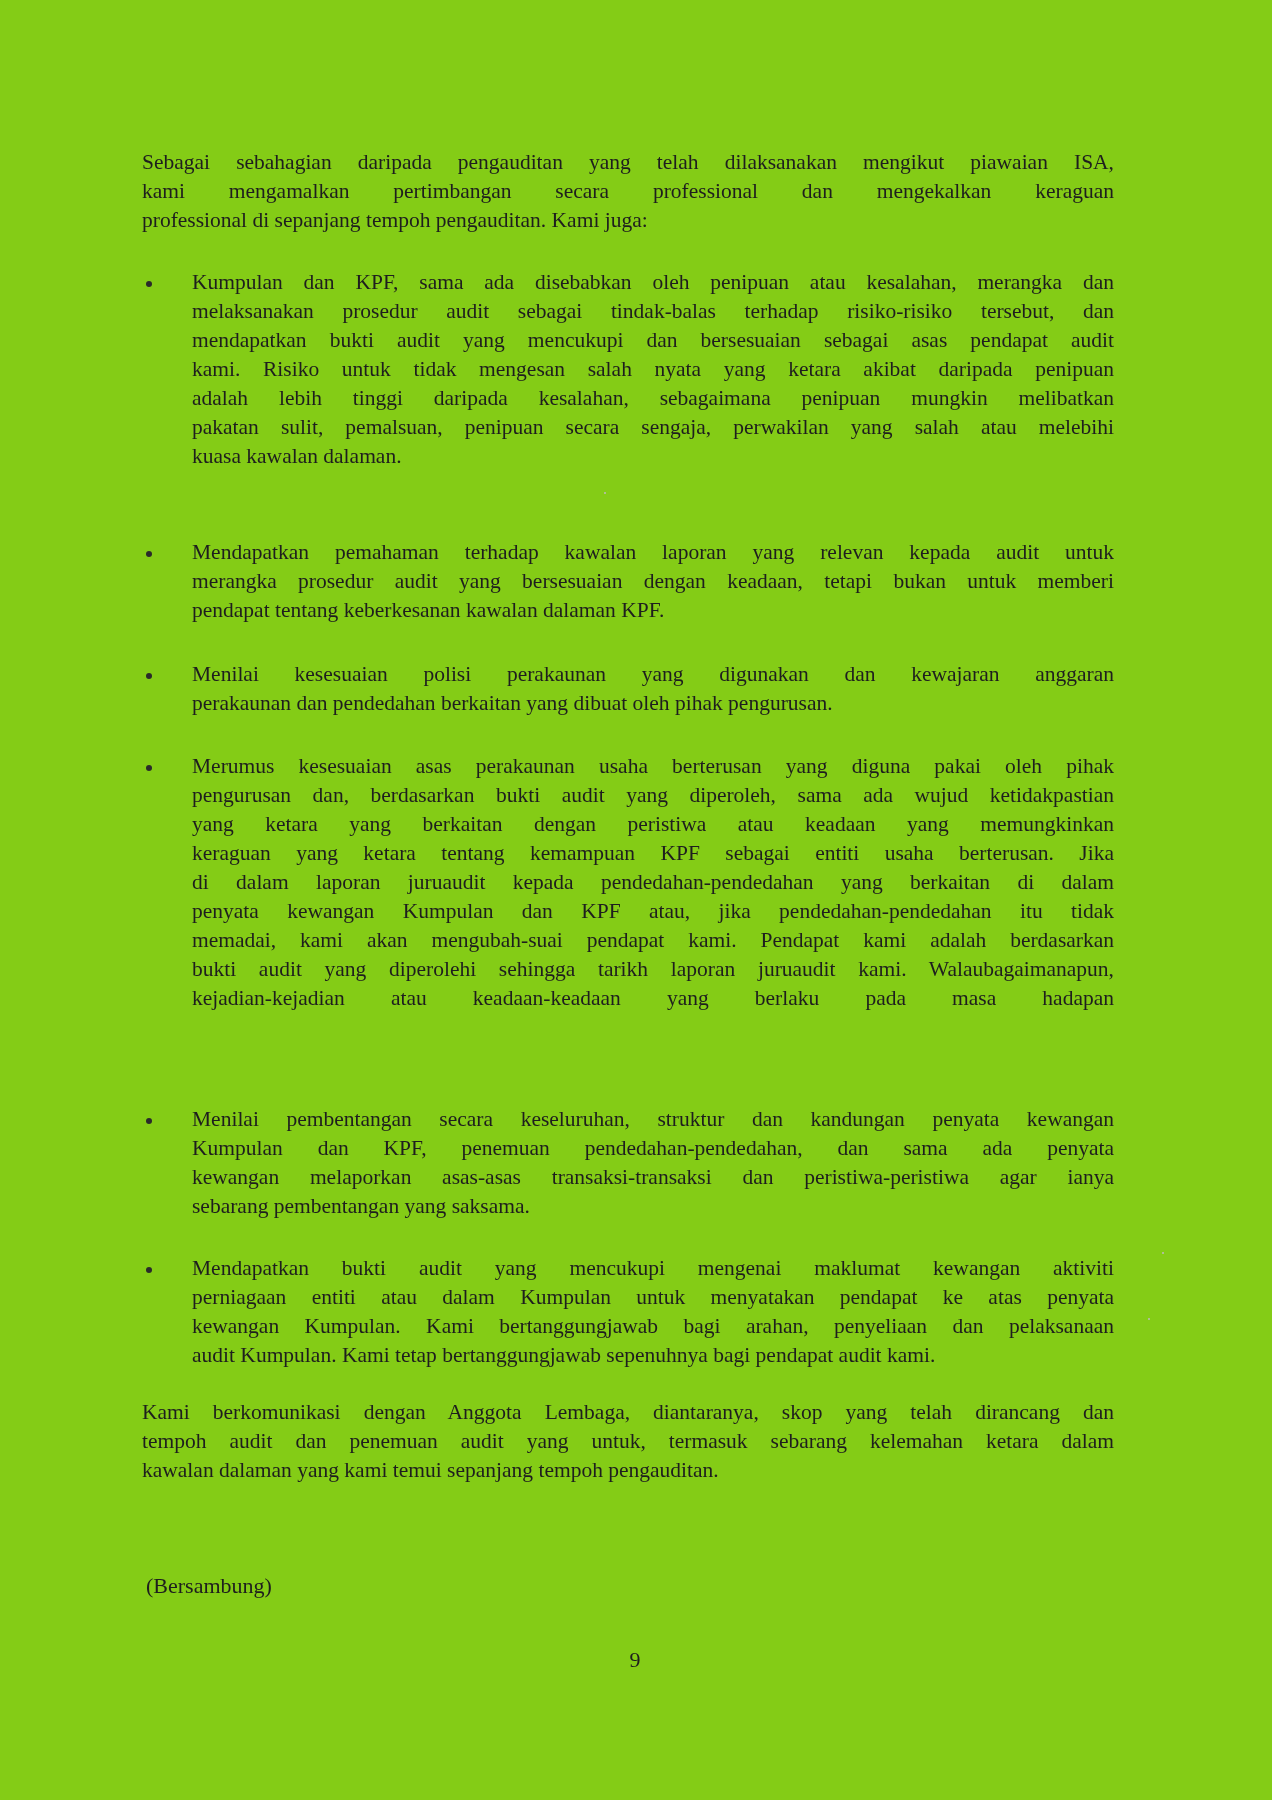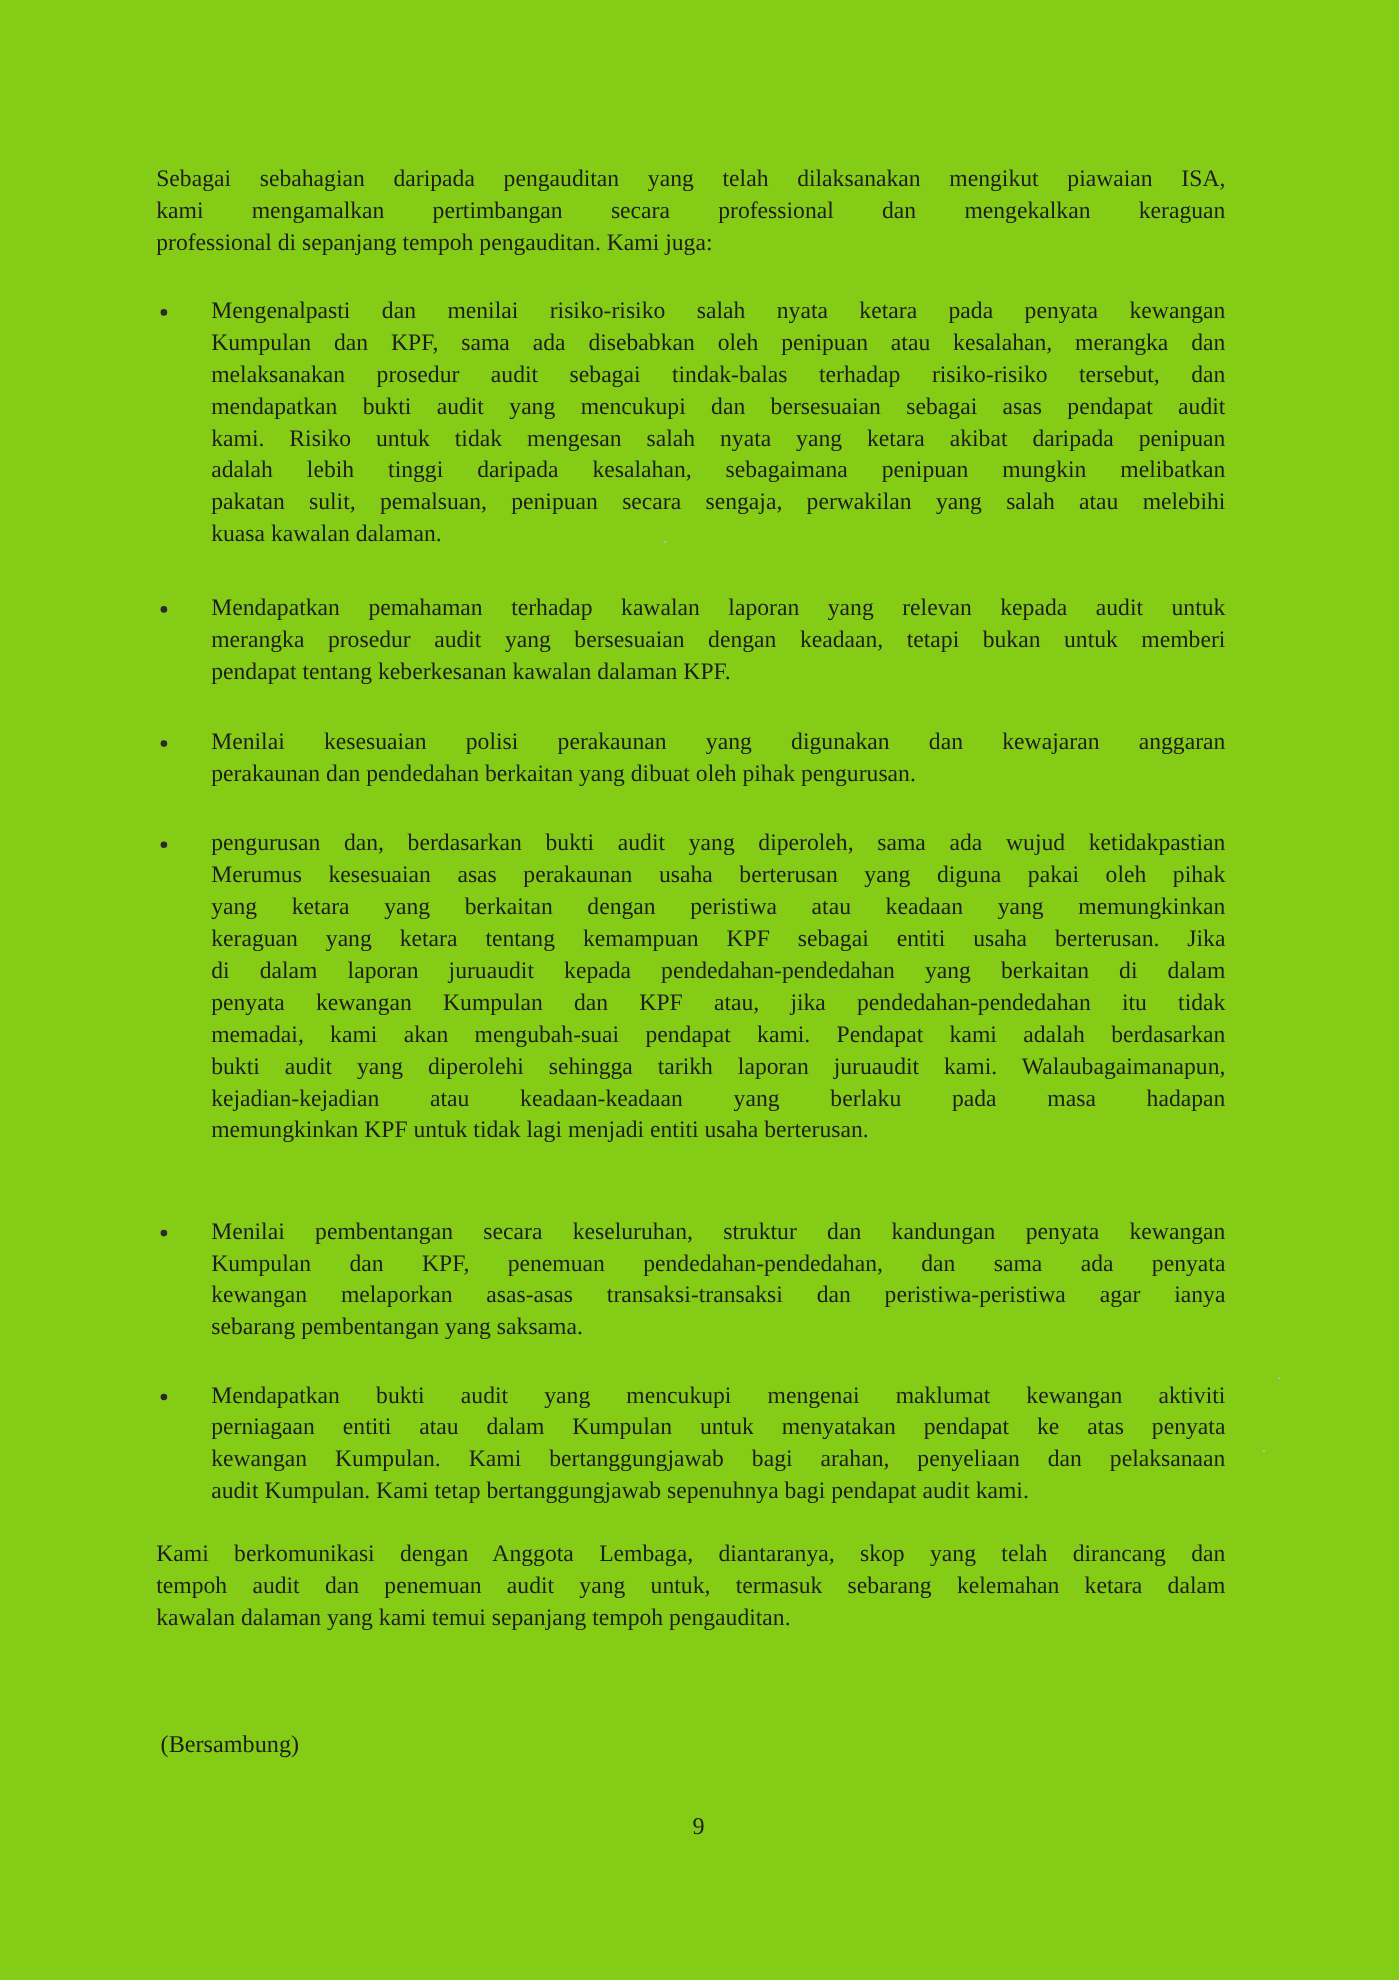--- a/index.html
+++ b/index.html
@@ -31,21 +31,20 @@
 
   <div class="para" style="top:148px;">
     <span class="line">Sebagai sebahagian daripada pengauditan yang telah dilaksanakan mengikut piawaian ISA,</span>
     <span class="line">kami mengamalkan pertimbangan secara professional dan mengekalkan keraguan</span>
     <span class="line last">professional di sepanjang tempoh pengauditan. Kami juga:</span>
   </div>
 
   <div class="bullet-item" style="top:268px;">
     <span class="bullet-dot" style="top:13px;"></span>
     <div class="bullet-text">
-      <span class="line">Mengenalpasti dan menilai risiko-risiko salah nyata ketara pada penyata kewangan</span>
       <span class="line">Kumpulan dan KPF, sama ada disebabkan oleh penipuan atau kesalahan, merangka dan</span>
       <span class="line">melaksanakan prosedur audit sebagai tindak-balas terhadap risiko-risiko tersebut, dan</span>
       <span class="line">mendapatkan bukti audit yang mencukupi dan bersesuaian sebagai asas pendapat audit</span>
       <span class="line">kami. Risiko untuk tidak mengesan salah nyata yang ketara akibat daripada penipuan</span>
       <span class="line">adalah lebih tinggi daripada kesalahan, sebagaimana penipuan mungkin melibatkan</span>
       <span class="line">pakatan sulit, pemalsuan, penipuan secara sengaja, perwakilan yang salah atau melebihi</span>
       <span class="line last">kuasa kawalan dalaman.</span>
     </div>
   </div>
 
@@ -62,30 +61,29 @@
     <span class="bullet-dot" style="top:13px;"></span>
     <div class="bullet-text">
       <span class="line">Menilai kesesuaian polisi perakaunan yang digunakan dan kewajaran anggaran</span>
       <span class="line last">perakaunan dan pendedahan berkaitan yang dibuat oleh pihak pengurusan.</span>
     </div>
   </div>
 
   <div class="bullet-item" style="top:752px;">
     <span class="bullet-dot" style="top:13px;"></span>
     <div class="bullet-text">
+      <span class="line">Merumus kesesuaian asas perakaunan usaha berterusan yang diguna pakai oleh pihak</span>
       <span class="line">pengurusan dan, berdasarkan bukti audit yang diperoleh, sama ada wujud ketidakpastian</span>
-      <span class="line">Merumus kesesuaian asas perakaunan usaha berterusan yang diguna pakai oleh pihak</span>
       <span class="line">yang ketara yang berkaitan dengan peristiwa atau keadaan yang memungkinkan</span>
       <span class="line">keraguan yang ketara tentang kemampuan KPF sebagai entiti usaha berterusan. Jika</span>
       <span class="line">di dalam laporan juruaudit kepada pendedahan-pendedahan  yang berkaitan di dalam</span>
       <span class="line">penyata kewangan Kumpulan dan KPF atau, jika pendedahan-pendedahan  itu tidak</span>
       <span class="line">memadai, kami akan mengubah-suai pendapat kami. Pendapat kami adalah berdasarkan</span>
       <span class="line">bukti audit yang diperolehi sehingga tarikh laporan juruaudit kami. Walaubagaimanapun,</span>
       <span class="line">kejadian-kejadian atau keadaan-keadaan yang berlaku pada masa hadapan</span>
-      <span class="line last">memungkinkan KPF untuk tidak lagi menjadi entiti usaha berterusan.</span>
     </div>
   </div>
 
   <div class="bullet-item" style="top:1105px;">
     <span class="bullet-dot" style="top:13px;"></span>
     <div class="bullet-text">
       <span class="line">Menilai pembentangan secara keseluruhan, struktur dan kandungan penyata kewangan</span>
       <span class="line">Kumpulan dan KPF, penemuan pendedahan-pendedahan, dan sama ada penyata</span>
       <span class="line">kewangan melaporkan asas-asas transaksi-transaksi dan peristiwa-peristiwa agar ianya</span>
       <span class="line last">sebarang pembentangan yang saksama.</span>

